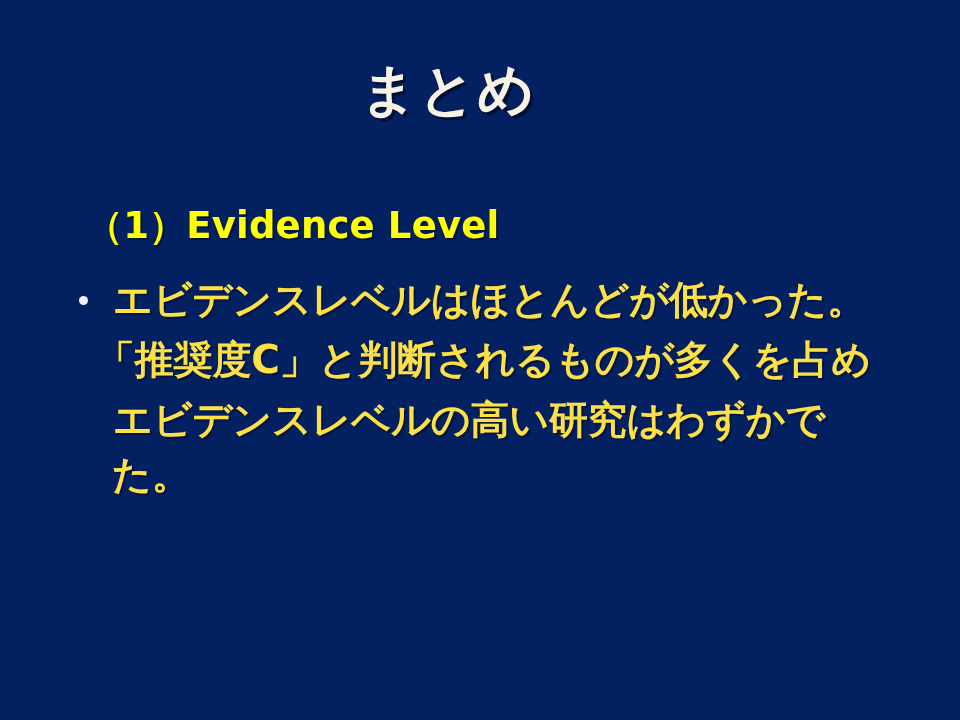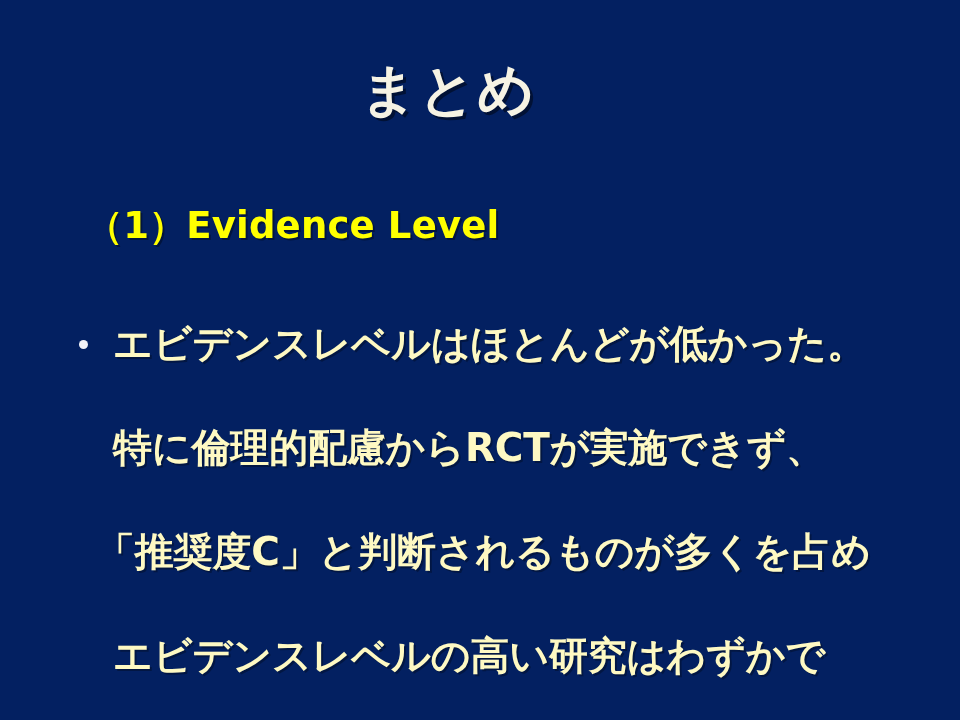--- a/index.html
+++ b/index.html
@@ -65,28 +65,27 @@
   .bullet-list {
     position: absolute;
     top: 64px;
     left: 0;
     width: 960px;
   }
 
   .bullet-row {
     position: relative;
     height: 60px;
-    color: #fef9c3;
+    color: #fde047;
     font-size: 39px;
     font-weight: bold;
     line-height: 60px;
     white-space: nowrap;
     letter-spacing: -0.005em;
     text-shadow: 2px 2px 0 rgba(0, 0, 0, 0.3);
-    margin-top: 44px;
   }
 
   
   .bullet-row.has-marker {
     padding-left: 0;
   }
 
   .bullet-marker {
     position: absolute;
     left: 79px;
@@ -128,23 +127,20 @@
 
     <div class="section-heading">（1）Evidence Level</div>
 
     <div class="bullet-list">
 
       <div class="bullet-row has-marker">
         <span class="bullet-marker"></span>
         <span class="row-text">エビデンスレベルはほとんどが低かった。</span>
       </div>
 
-      <div class="bullet-row">
-        <span class="row-text">特に倫理的配慮からRCTが実施できず、</span>
-      </div>
 
       <div class="bullet-row">
         <span class="row-text quote-indent">「推奨度C」と判断されるものが多くを占め</span>
       </div>
 
       <div class="bullet-row">
         <span class="row-text">エビデンスレベルの高い研究はわずかで</span>
       </div>
 
       <div class="bullet-row tail">

